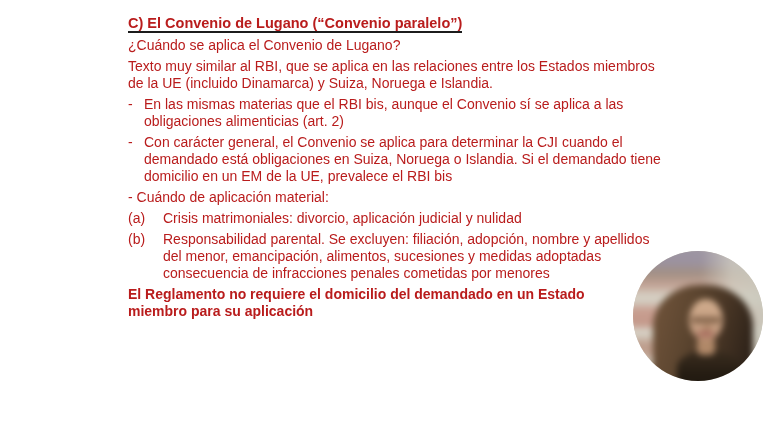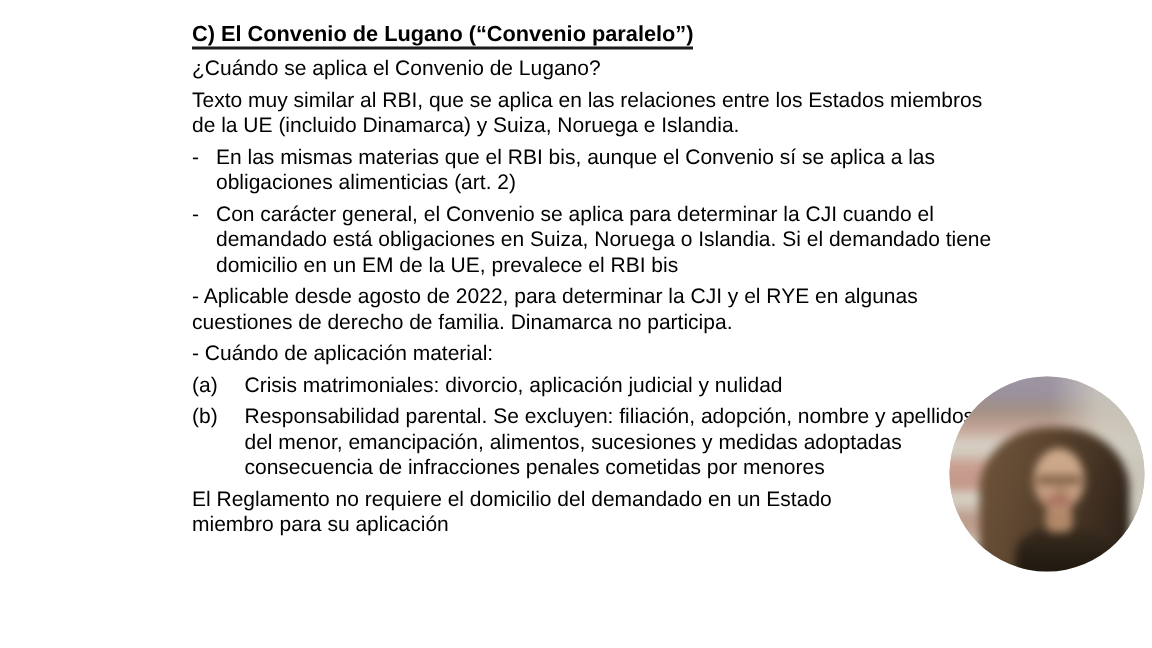--- a/index.html
+++ b/index.html
@@ -7,34 +7,34 @@
     width: 768px; height: 432px;
     background: #ffffff;
     overflow: hidden;
     position: relative;
     font-family: "Liberation Sans", "DejaVu Sans", sans-serif;
   }
   .slide-text {
     position: absolute;
     left: 128px; top: 15px;
     width: 537px;
-    color: #000000;
+    color: #b91c1c;
     font-size: 14px;
     line-height: 17px;
     z-index: 1;
   }
   .hd { font-weight: 700; margin: 0 0 5px 0; font-size: 14.5px; }
   .hd .u { border-bottom: 2px solid #1c1c1c; padding-bottom: 0px; }
   .hd-d { margin-top: 3px; }
   .slide-text p { margin: 0 0 4px 0; }
   .li { display: flex; margin: 0 0 4px 0; }
   .li .marker { flex: 0 0 16px; }
   .li.alpha .marker { flex: 0 0 35px; }
   .li .litext { flex: 1 1 auto; }
-  .para-final { max-width: 468px; }
+  .para-final { max-width: 468px; font-weight: bold; }
 
   
   .webcam {
     position: absolute;
     left: 633px; top: 251px;
     width: 130px; height: 130px;
     border-radius: 50%;
     overflow: hidden;
     z-index: 5;
     background: #cfc9bd;
@@ -136,21 +136,20 @@
     <span class="marker">-</span>
     <span class="litext">En las mismas materias que el RBI bis, aunque el Convenio sí se aplica a las obligaciones alimenticias (art. 2)</span>
   </div>
 
   <div class="li dash">
     <span class="marker">-</span>
     <span class="litext">Con carácter general, el Convenio se aplica para determinar la CJI cuando el demandado está obligaciones en Suiza, Noruega o Islandia. Si el demandado tiene domicilio en un EM de la UE, prevalece el RBI bis</span>
   </div>
 
 
-  <p>- Aplicable desde agosto de 2022, para determinar la CJI y el RYE en algunas cuestiones de derecho de familia.  Dinamarca no participa.</p>
 
   <p>- Cuándo de aplicación material:</p>
 
   <div class="li alpha">
     <span class="marker">(a)</span>
     <span class="litext">Crisis matrimoniales: divorcio, aplicación judicial y nulidad</span>
   </div>
 
   <div class="li alpha">
     <span class="marker">(b)</span>

